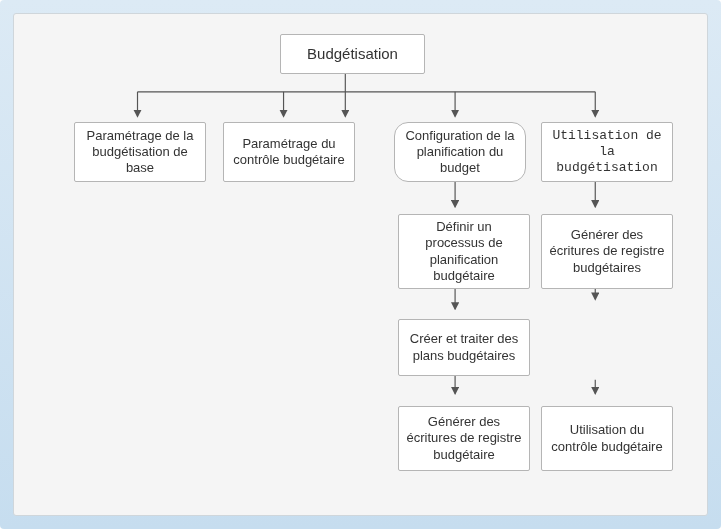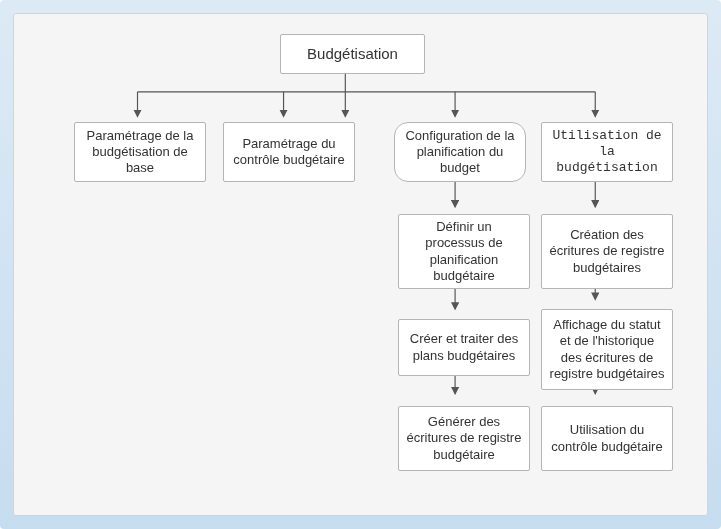--- a/index.html
+++ b/index.html
@@ -87,18 +87,17 @@
 
     <div class="node" style="left:60px;  top:108px; width:132px; height:60px;text-align:center;">Paramétrage de la budgétisation de base</div>
     <div class="node" style="left:209px; top:108px; width:132px; height:60px;">Paramétrage du contrôle budgétaire</div>
     <div class="node" style="left:380px; top:108px; width:132px; height:60px;border-radius:14px;">Configuration de la planification du budget</div>
     <div class="node" style="left:527px; top:108px; width:132px; height:60px;font-family:Liberation Mono, monospace;">Utilisation de la budgétisation</div>
 
     <div class="node" style="left:384px; top:200px; width:132px; height:75px;">Définir un processus de planification budgétaire</div>
     <div class="node" style="left:384px; top:305px; width:132px; height:57px;">Créer et traiter des plans budgétaires</div>
     <div class="node" style="left:384px; top:392px; width:132px; height:65px;">Générer des écritures de registre budgétaire</div>
 
-    <div class="node" style="left:527px; top:200px; width:132px; height:75px;">Création des écritures de registre budgétaires</div>
-    <div class="node" style="left:527px; top:295px; width:132px; height:81px;">Affichage du statut et de l'historique des écritures de registre budgétaires</div>
+    <div class="node" style="left:527px; top:200px; width:132px; height:75px;">Générer des écritures de registre budgétaires</div>
     <div class="node" style="left:527px; top:392px; width:132px; height:65px;">Utilisation du contrôle budgétaire</div>
 
   </div>
 </div>
 
 </body></html>

